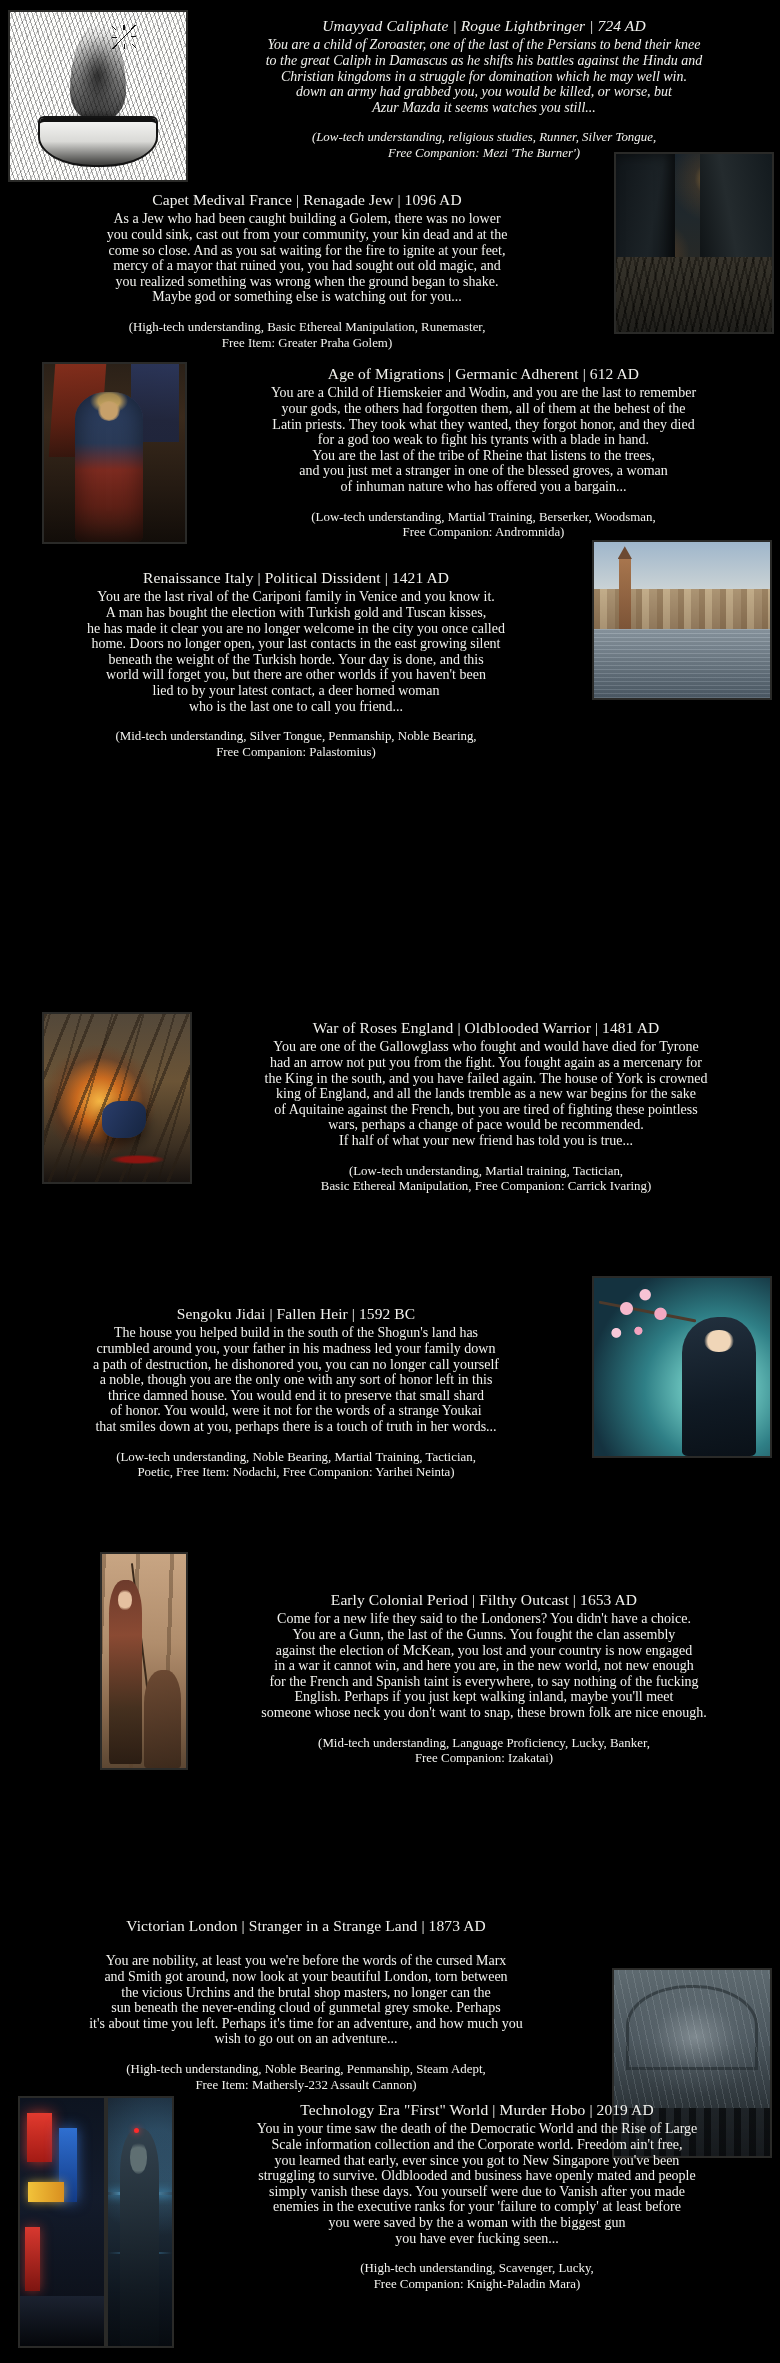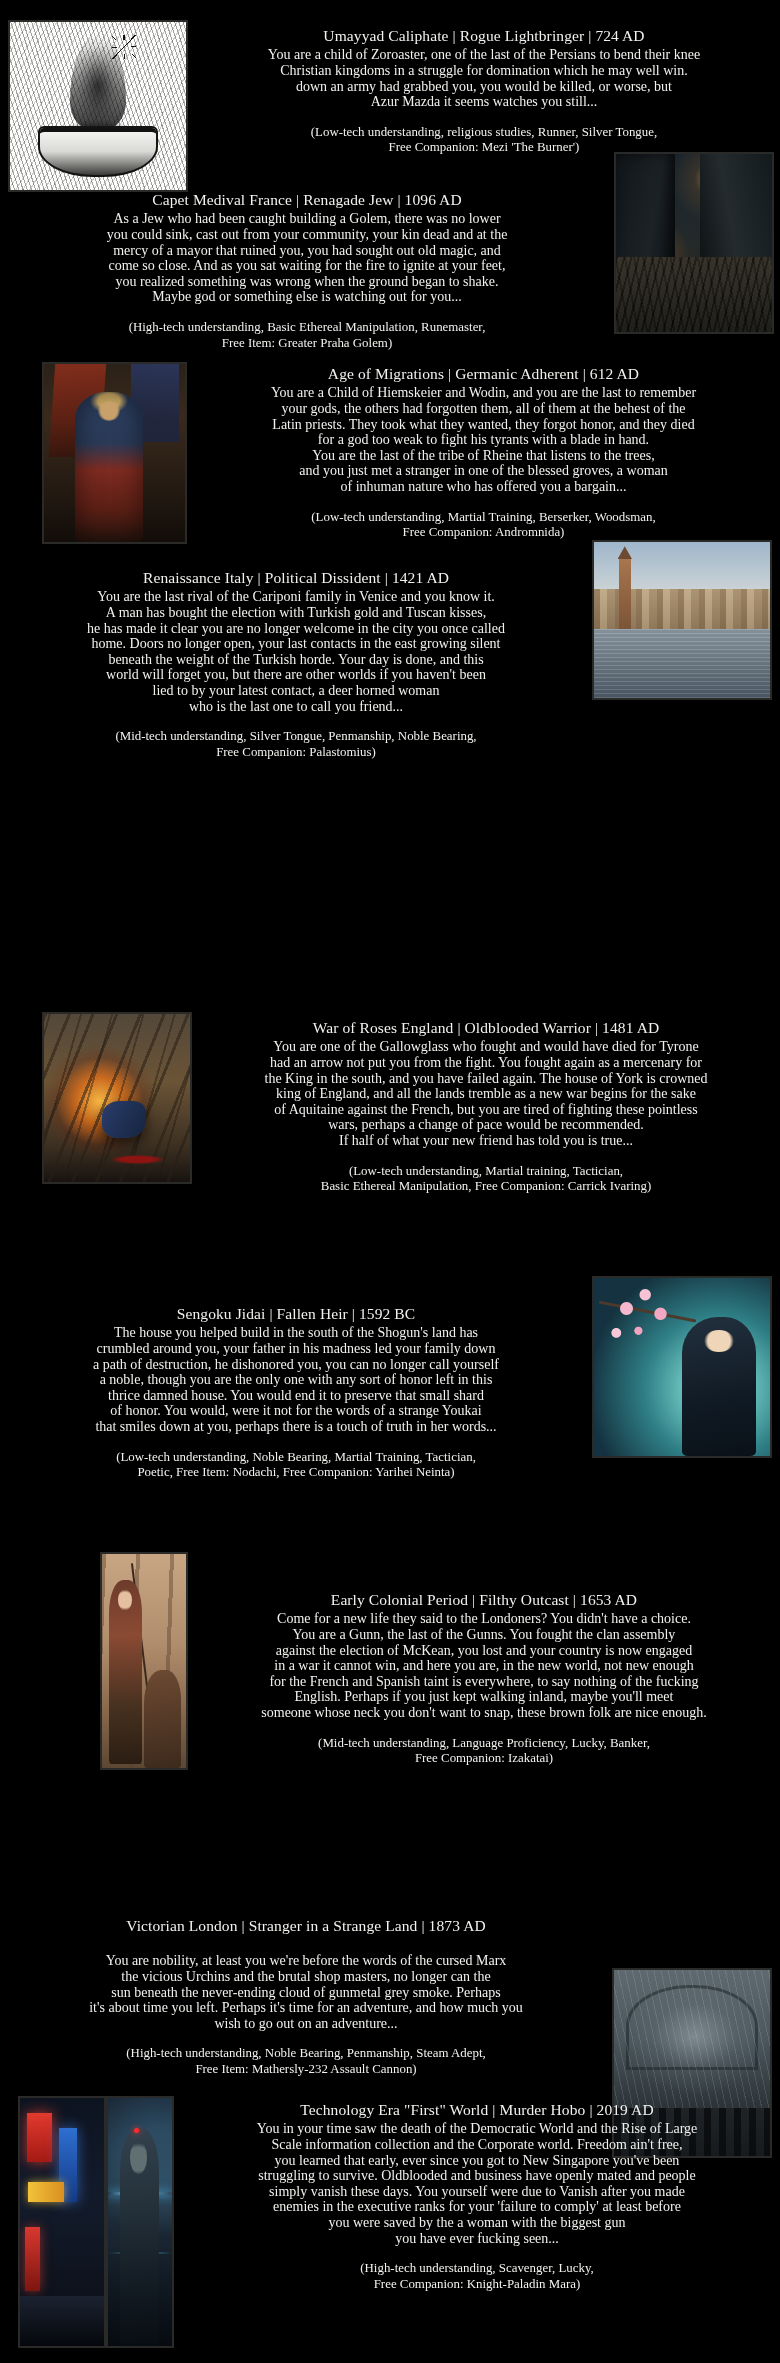--- a/index.html
+++ b/index.html
@@ -331,31 +331,32 @@
     border-radius:50%;
   }
   .art-cyber .eye {
     position:absolute; left:40%; top:12%; width:5px; height:5px;
     background:#ff2a2a; border-radius:50%; box-shadow:0 0 6px #ff3b3b;
   }
 </style>
 </head>
 <body>
 
-<div class="entry img-left" style="top:20px;">
+<div class="entry img-left" style="top:10px;font-style:italic;">
   <div class="art art-woodcut" style="width:180px;height:172px;margin-left:8px;">
     <div class="fx"></div>
     <div class="flame"></div>
     <div class="bowl"></div>
     <div class="star" style="left:58%;top:8%;"></div>
   </div>
   <div class="txt" style="padding-top:6px;">
     <div class="title">Umayyad Caliphate | Rogue Lightbringer | 724 AD</div>
     <div class="body-lines ctr">
       <div>You are a child of Zoroaster, one of the last of the Persians to bend their knee</div>
+      <div>to the great Caliph in Damascus as he shifts his battles against the Hindu and</div>
       <div>Christian kingdoms in a struggle for domination which he may well win.</div>
       <div>down an army had grabbed you, you would be killed, or worse, but</div>
       <div>Azur Mazda it seems watches you still...</div>
     </div>
     <div class="perks ctr">
       <div>(Low-tech understanding, religious studies, Runner, Silver Tongue,</div>
       <div>Free Companion: Mezi 'The Burner')</div>
     </div>
   </div>
 </div>
@@ -365,22 +366,22 @@
     <div class="fx"></div>
     <div class="bldgL"></div>
     <div class="bldgR"></div>
     <div class="ground"></div>
   </div>
   <div class="txt" style="padding-top:38px;">
     <div class="title">Capet Medival France | Renagade Jew | 1096 AD</div>
     <div class="body-lines ctr">
       <div>As a Jew who had been caught building a Golem, there was no lower</div>
       <div>you could sink, cast out from your community, your kin dead and at the</div>
+      <div>come so close. And as you sat waiting for the fire to ignite at your feet,</div>
       <div>mercy of a mayor that ruined you, you had sought out old magic, and</div>
-      <div>come so close. And as you sat waiting for the fire to ignite at your feet,</div>
       <div>you realized something was wrong when the ground began to shake.</div>
       <div>Maybe god or something else is watching out for you...</div>
     </div>
     <div class="perks ctr">
       <div>(High-tech understanding, Basic Ethereal Manipulation, Runemaster,</div>
       <div>Free Item: Greater Praha Golem)</div>
     </div>
   </div>
 </div>
 
@@ -516,20 +517,21 @@
   <div class="art art-victorian" style="width:160px;height:190px;margin-right:8px;margin-top:52px;">
     <div class="fx"></div>
     <div class="arch"></div>
     <div class="rain"></div>
     <div class="crowd"></div>
   </div>
   <div class="txt" style="padding-top:0;">
     <div class="title">Victorian London | Stranger in a Strange Land | 1873 AD</div>
     <div class="body-lines ctr" style="margin-top:18px;">
       <div>You are nobility, at least you we're before the words of the cursed Marx</div>
+      <div>and Smith got around, now look at your beautiful London, torn between</div>
       <div>the vicious Urchins and the brutal shop masters, no longer can the</div>
       <div>sun beneath the never-ending cloud of gunmetal grey smoke. Perhaps</div>
       <div>it's about time you left. Perhaps it's time for an adventure, and how much you</div>
       <div>wish to go out on an adventure...</div>
     </div>
     <div class="perks ctr">
       <div>(High-tech understanding, Noble Bearing, Penmanship, Steam Adept,</div>
       <div>Free Item: Mathersly-232 Assault Cannon)</div>
     </div>
   </div>

